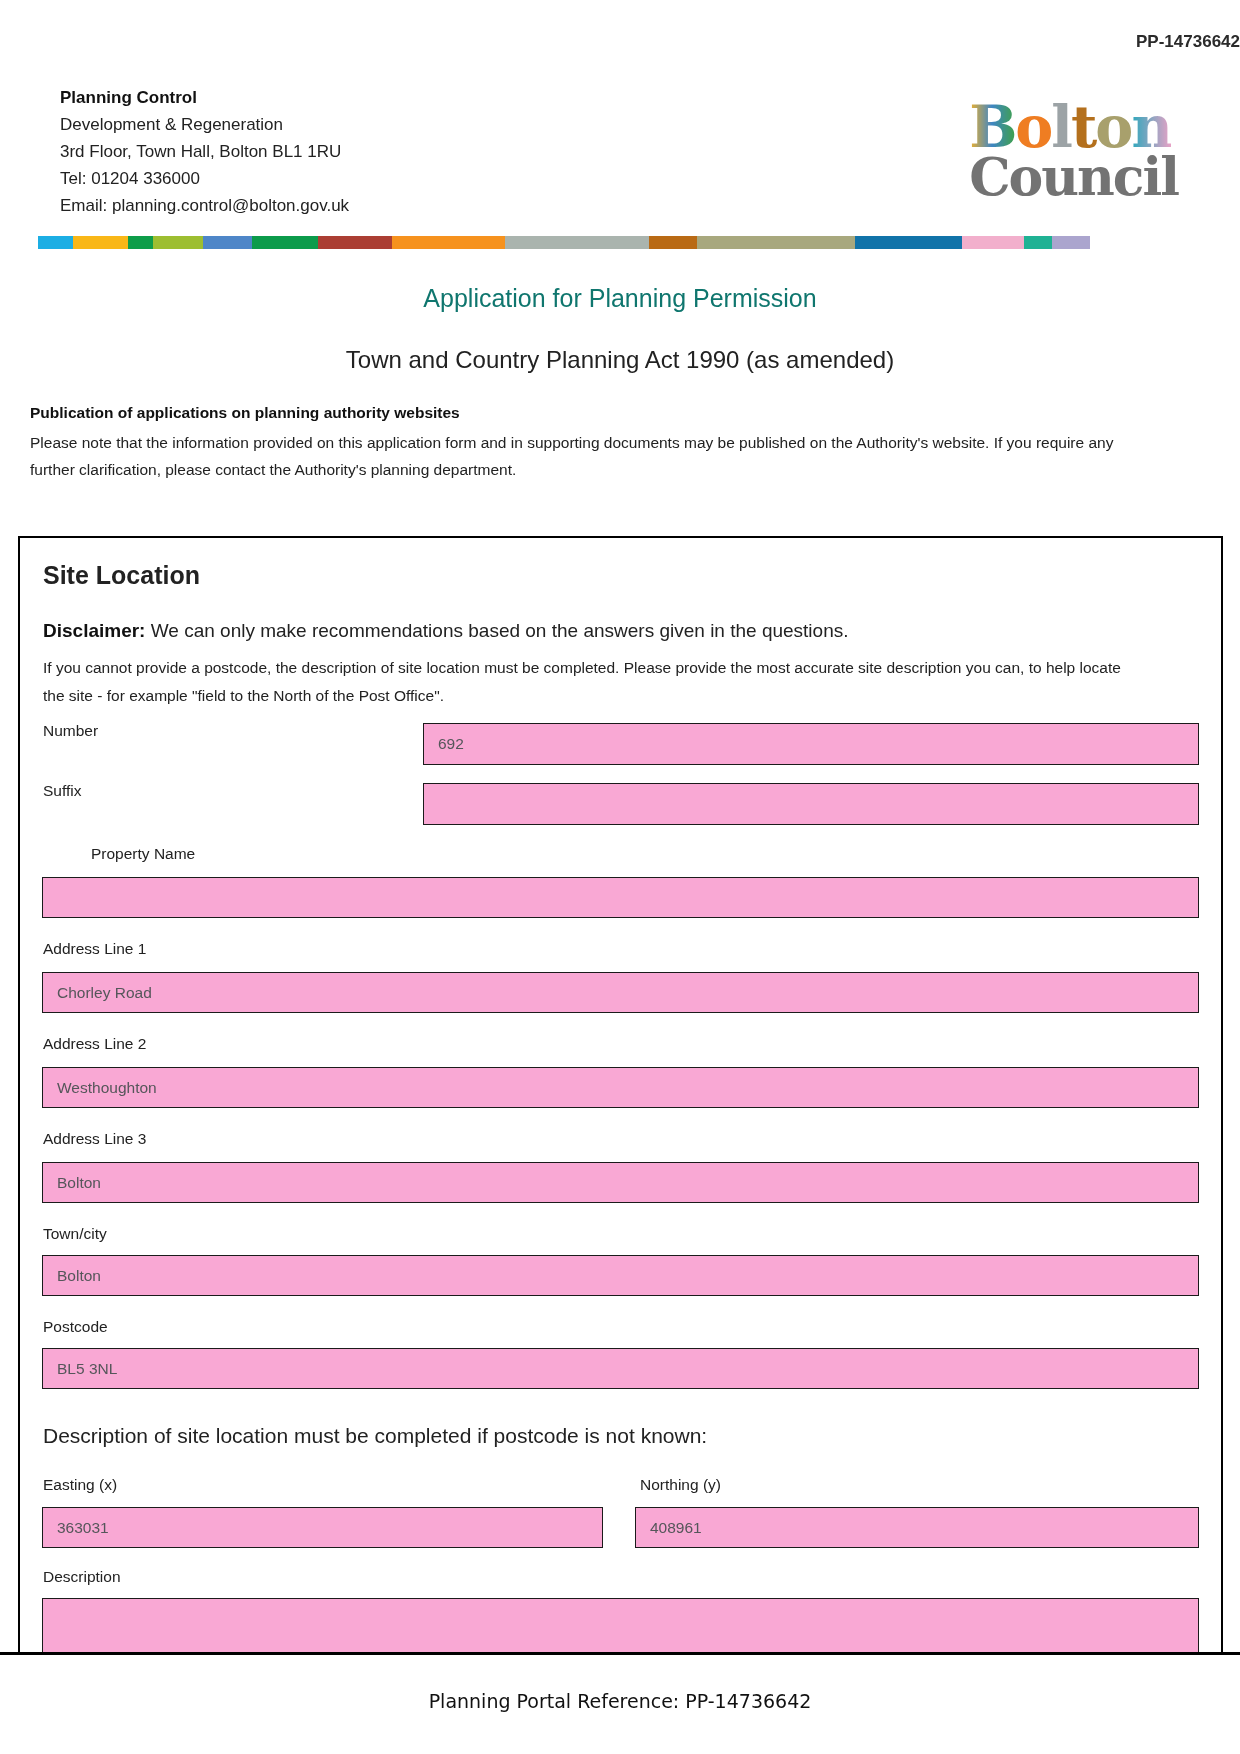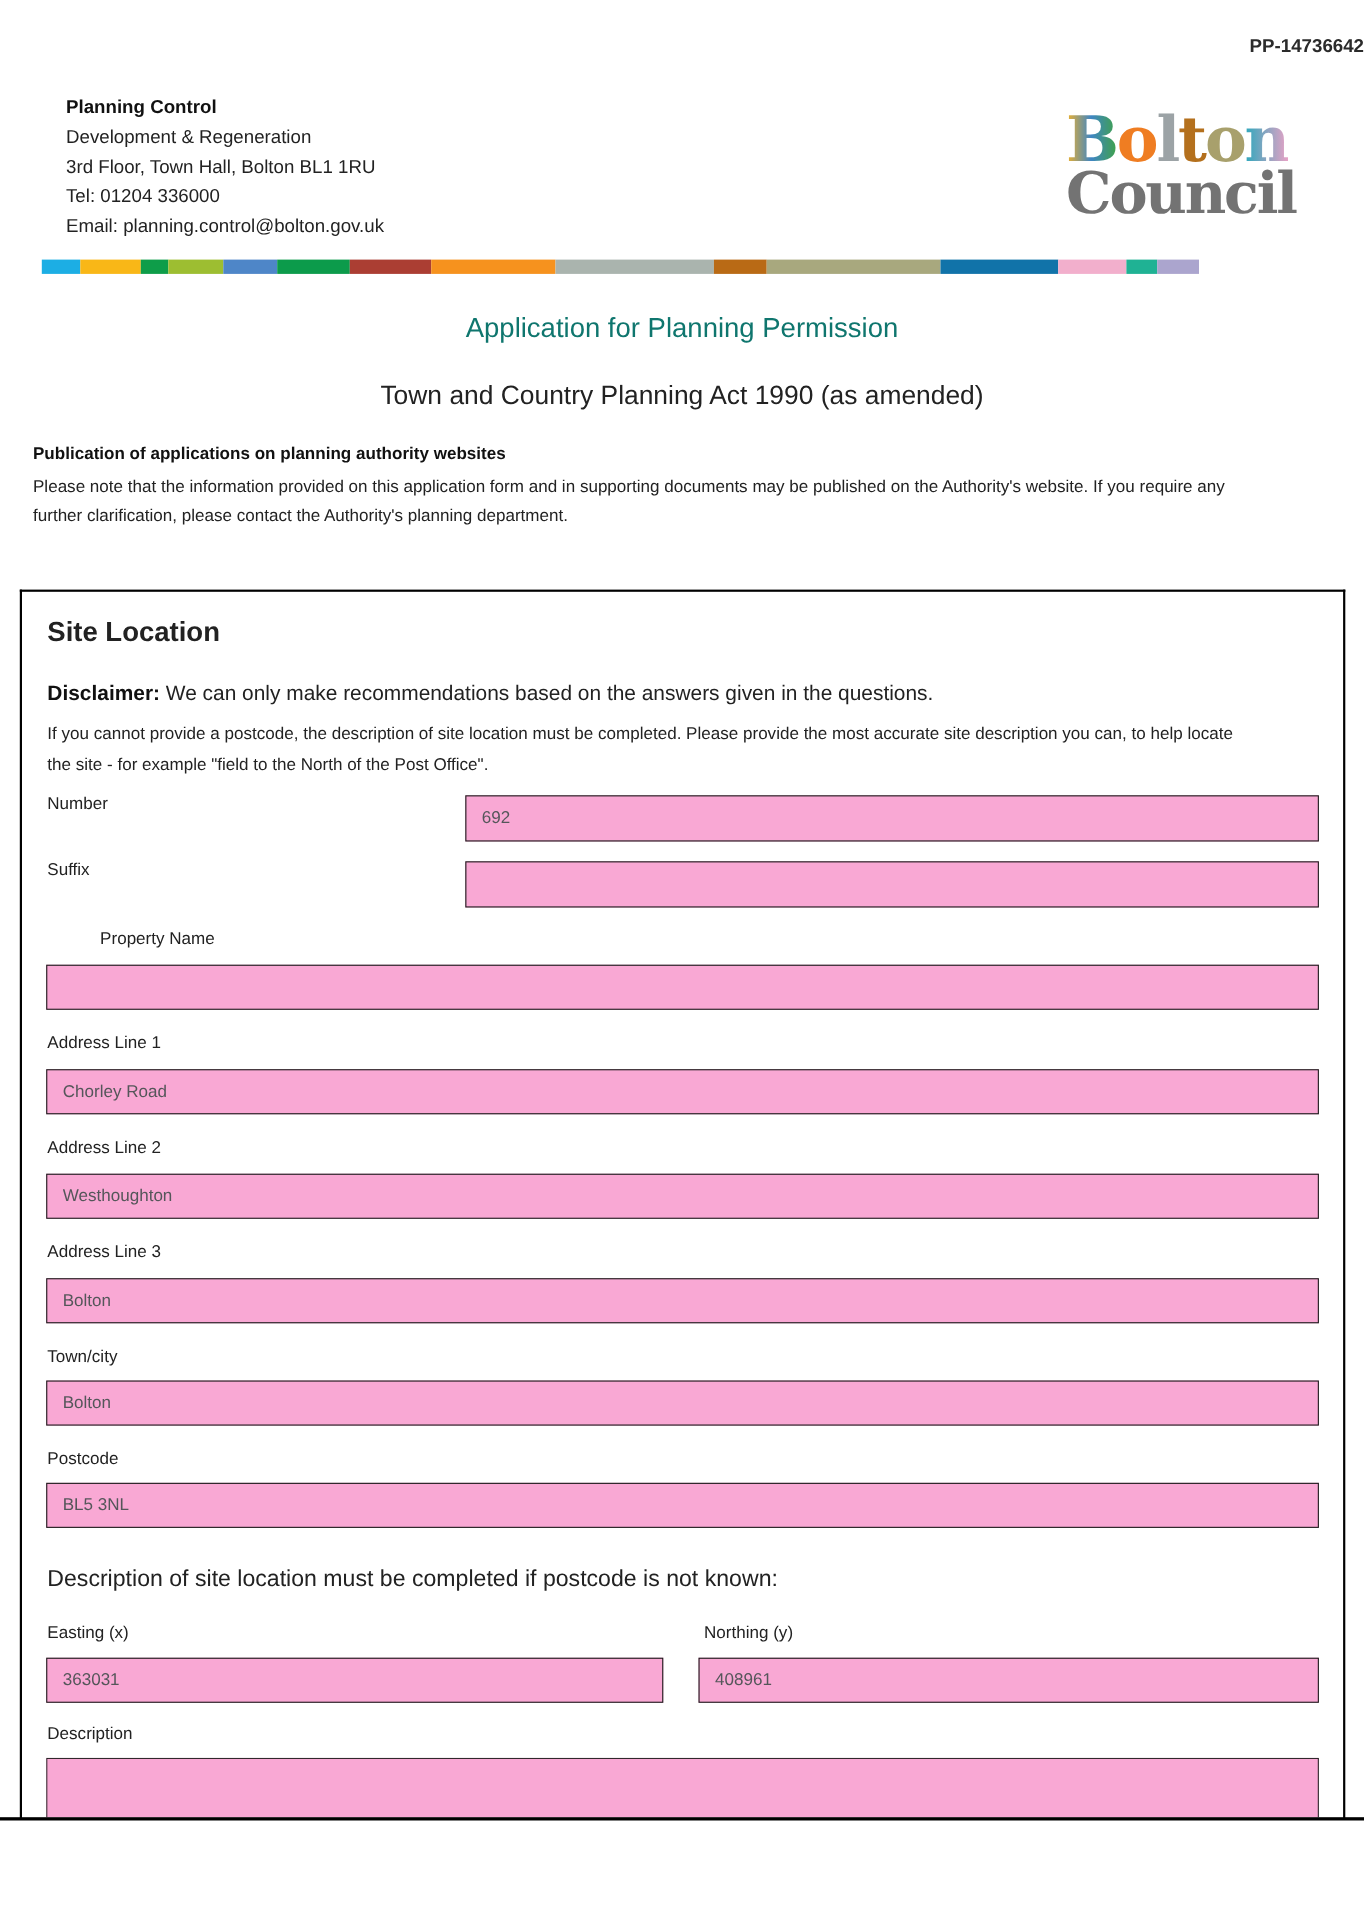--- a/index.html
+++ b/index.html
@@ -121,14 +121,15 @@
 
   <div class="abs field-label" style="left:640px;top:1476px;">Northing (y)</div>
   <input class="abs tb" style="left: 635px; top: 1507px; width: 564px; height: 41px;" value="408961">
 
   <div class="abs field-label" style="left:43px;top:1568px;">Description</div>
   <div class="abs ta-wrap">
     <textarea class="tb" value="" style=""></textarea>
   </div>
 
   <div class="abs divider"></div>
+  <div class="abs centered footer">Planning Portal Reference: PP-14736642</div>
 
 </div>
 
 </body></html>

